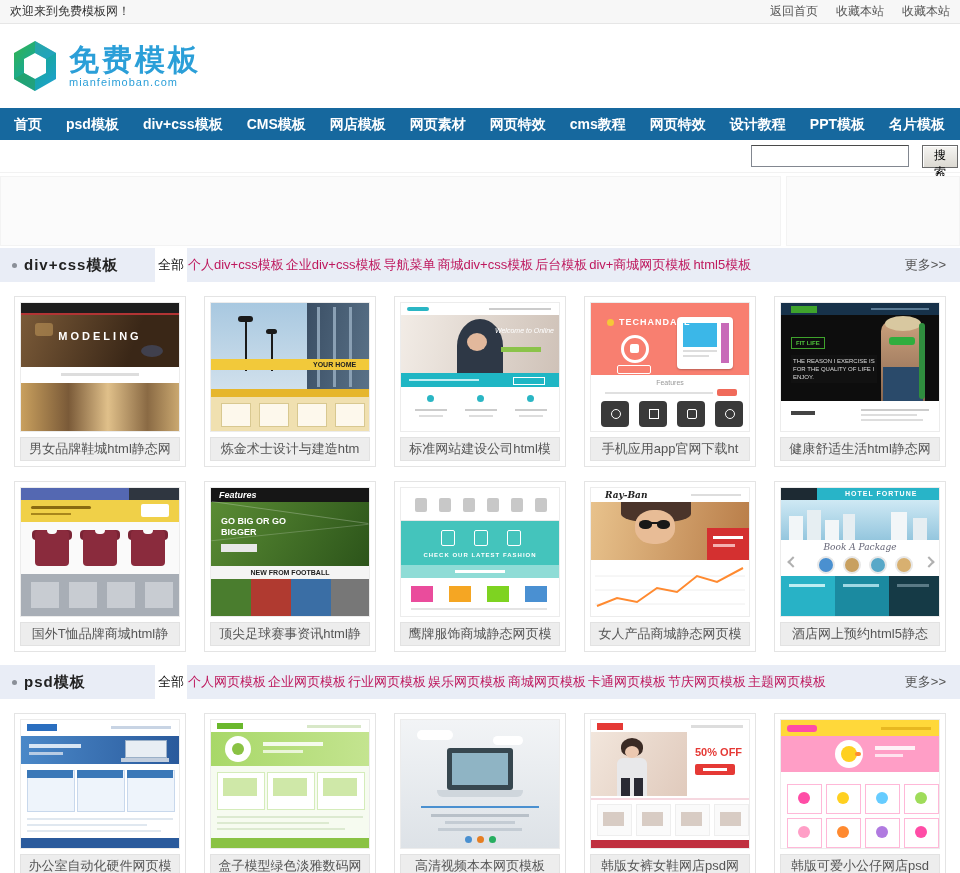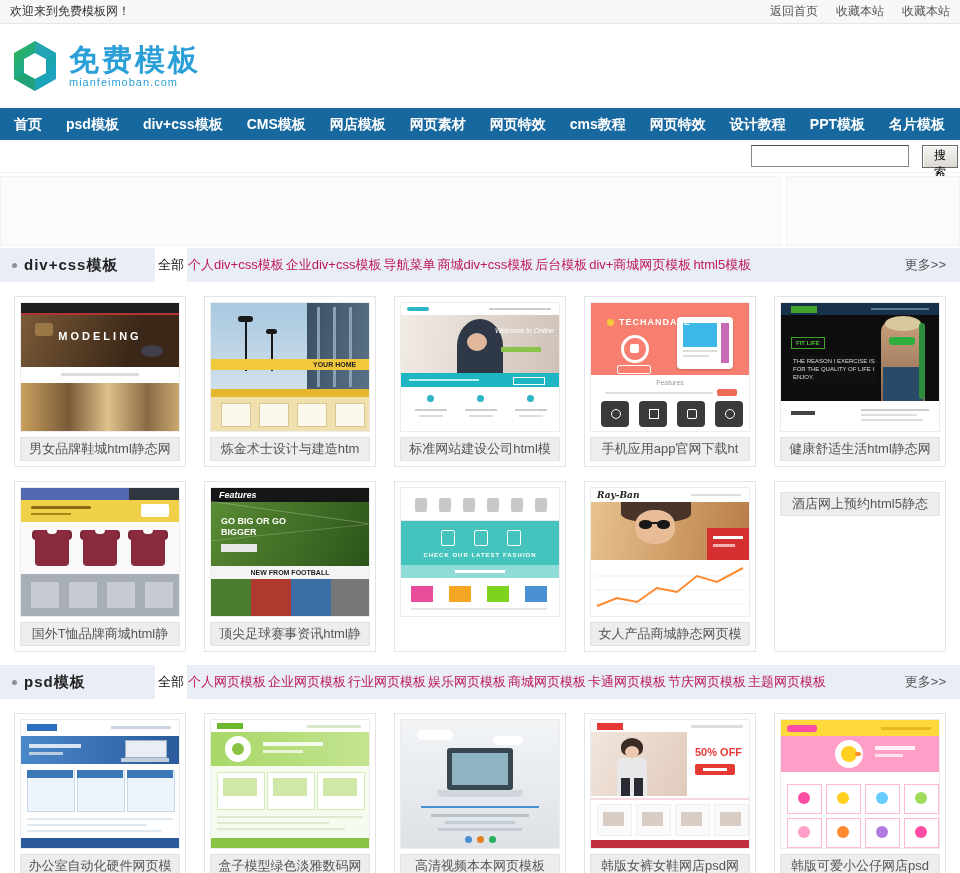--- a/index.html
+++ b/index.html
@@ -299,25 +299,26 @@
       <i style="left:106px;top:42px;width:12px;height:14px;border:1px solid #fff;border-radius:2px"></i>
       <b style="left:0;top:64px;width:158px;text-align:center;color:#fff;font-size:6px;letter-spacing:1px">CHECK OUR LATEST FASHION</b>
       <i style="left:0;top:77px;width:158px;height:13px;background:#8fdcd6"></i>
       <i style="left:54px;top:82px;width:50px;height:3px;background:#fff"></i>
       <i style="left:10px;top:98px;width:22px;height:16px;background:#ea4c9c"></i>
       <i style="left:48px;top:98px;width:22px;height:16px;background:#f5a623"></i>
       <i style="left:86px;top:98px;width:22px;height:16px;background:#7ed321"></i>
       <i style="left:124px;top:98px;width:22px;height:16px;background:#4a90d2"></i>
       <i style="left:10px;top:120px;width:136px;height:2px;background:#e4e4e4"></i>
     </div>
-  </div>
-
-  <div class="card">
-    <div class="thumb">
-      <b style="left:6px;top:2px;color:#222;font-size:9px;font-style:italic;font-family:'DejaVu Serif',serif">Ray-Ban</b>
+    <div class="cap">鹰牌服饰商城静态网页模</div>
+  </div>
+
+  <div class="card">
+    <div class="thumb">
+      <b style="left:14px;top:2px;color:#222;font-size:9px;font-style:italic;font-family:'DejaVu Serif',serif">Ray-Ban</b>
       <i style="left:100px;top:6px;width:50px;height:2px;background:#ddd"></i>
       <i style="left:0;top:14px;width:158px;height:58px;background:linear-gradient(100deg,#e8c28c,#b87c48)"></i>
       <i style="left:30px;top:14px;width:70px;height:20px;background:#4a342a;border-radius:0 0 40% 40%"></i>
       <i style="left:44px;top:22px;width:40px;height:34px;background:#e8bc96;border-radius:45%"></i>
       <i style="left:48px;top:32px;width:13px;height:9px;background:#181818;border-radius:45%"></i>
       <i style="left:66px;top:32px;width:13px;height:9px;background:#181818;border-radius:45%"></i>
       <i style="left:60px;top:34px;width:7px;height:2px;background:#181818"></i>
       <i style="left:116px;top:40px;width:42px;height:32px;background:#d43030"></i>
       <i style="left:122px;top:48px;width:30px;height:3px;background:#fff"></i>
       <i style="left:122px;top:56px;width:22px;height:3px;background:#f4b0b0"></i>
@@ -325,20 +326,46 @@
         <line x1="0" y1="14" x2="150" y2="14" stroke="#eee" stroke-width="1"></line>
         <line x1="0" y1="28" x2="150" y2="28" stroke="#eee" stroke-width="1"></line>
         <line x1="0" y1="42" x2="150" y2="42" stroke="#eee" stroke-width="1"></line>
         <polyline points="2,44 22,36 42,40 62,26 82,30 102,14 122,20 148,6" fill="none" stroke="#ff8a30" stroke-width="2"></polyline>
       </svg>
     </div>
     <div class="cap">女人产品商城静态网页模</div>
   </div>
 
   <div class="card">
+    <div class="thumb">
+      <i style="left:0;top:0;width:158px;height:12px;background:#28b4c8"></i>
+      <i style="left:0;top:0;width:36px;height:12px;background:#1d2a33"></i>
+      <b style="left:64px;top:2px;color:#fff;font-size:7px;letter-spacing:1px">HOTEL FORTUNE</b>
+      <i style="left:0;top:12px;width:158px;height:40px;background:linear-gradient(180deg,#cfe9f4,#94c6de)"></i>
+      <i style="left:8px;top:28px;width:14px;height:24px;background:#f2f6f8"></i>
+      <i style="left:26px;top:22px;width:14px;height:30px;background:#e6eef2"></i>
+      <i style="left:44px;top:32px;width:14px;height:20px;background:#f2f6f8"></i>
+      <i style="left:62px;top:26px;width:12px;height:26px;background:#e6eef2"></i>
+      <i style="left:110px;top:24px;width:16px;height:28px;background:#f2f6f8"></i>
+      <i style="left:132px;top:30px;width:14px;height:22px;background:#e6eef2"></i>
+      <i style="left:0;top:52px;width:158px;height:36px;background:#fff"></i>
+      <b style="left:0;top:54px;width:158px;text-align:center;color:#667;font-size:9px;font-style:italic;font-weight:normal;font-family:'DejaVu Serif',serif">Book A Package</b>
+      <i class="chev" style="left:8px;top:70px;transform:rotate(45deg)"></i>
+      <i class="chev" style="left:144px;top:70px;transform:rotate(-135deg)"></i>
+      <i style="left:36px;top:68px;width:14px;height:14px;background:#4a90d0;border:2px solid #e8e8e8;border-radius:50%"></i>
+      <i style="left:62px;top:68px;width:14px;height:14px;background:#c8a060;border:2px solid #e8e8e8;border-radius:50%"></i>
+      <i style="left:88px;top:68px;width:14px;height:14px;background:#58a8c8;border:2px solid #e8e8e8;border-radius:50%"></i>
+      <i style="left:114px;top:68px;width:14px;height:14px;background:#d8b070;border:2px solid #e8e8e8;border-radius:50%"></i>
+      <i style="left:0;top:88px;width:54px;height:40px;background:#28b2c6"></i>
+      <i style="left:54px;top:88px;width:54px;height:40px;background:#1b8aa0"></i>
+      <i style="left:108px;top:88px;width:50px;height:40px;background:#153a46"></i>
+      <i style="left:8px;top:96px;width:36px;height:3px;background:#bfeef2"></i>
+      <i style="left:62px;top:96px;width:36px;height:3px;background:#9fd8e4"></i>
+      <i style="left:116px;top:96px;width:32px;height:3px;background:#5a7a86"></i>
+    </div>
     <div class="cap">酒店网上预约html5静态</div>
   </div>
 </div>
 
 <div class="sec-head second">
   <span class="sec-title">
     <span class="dot"></span>
     <span>psd模板</span>
   </span>
   <a class="tab active">全部</a>

